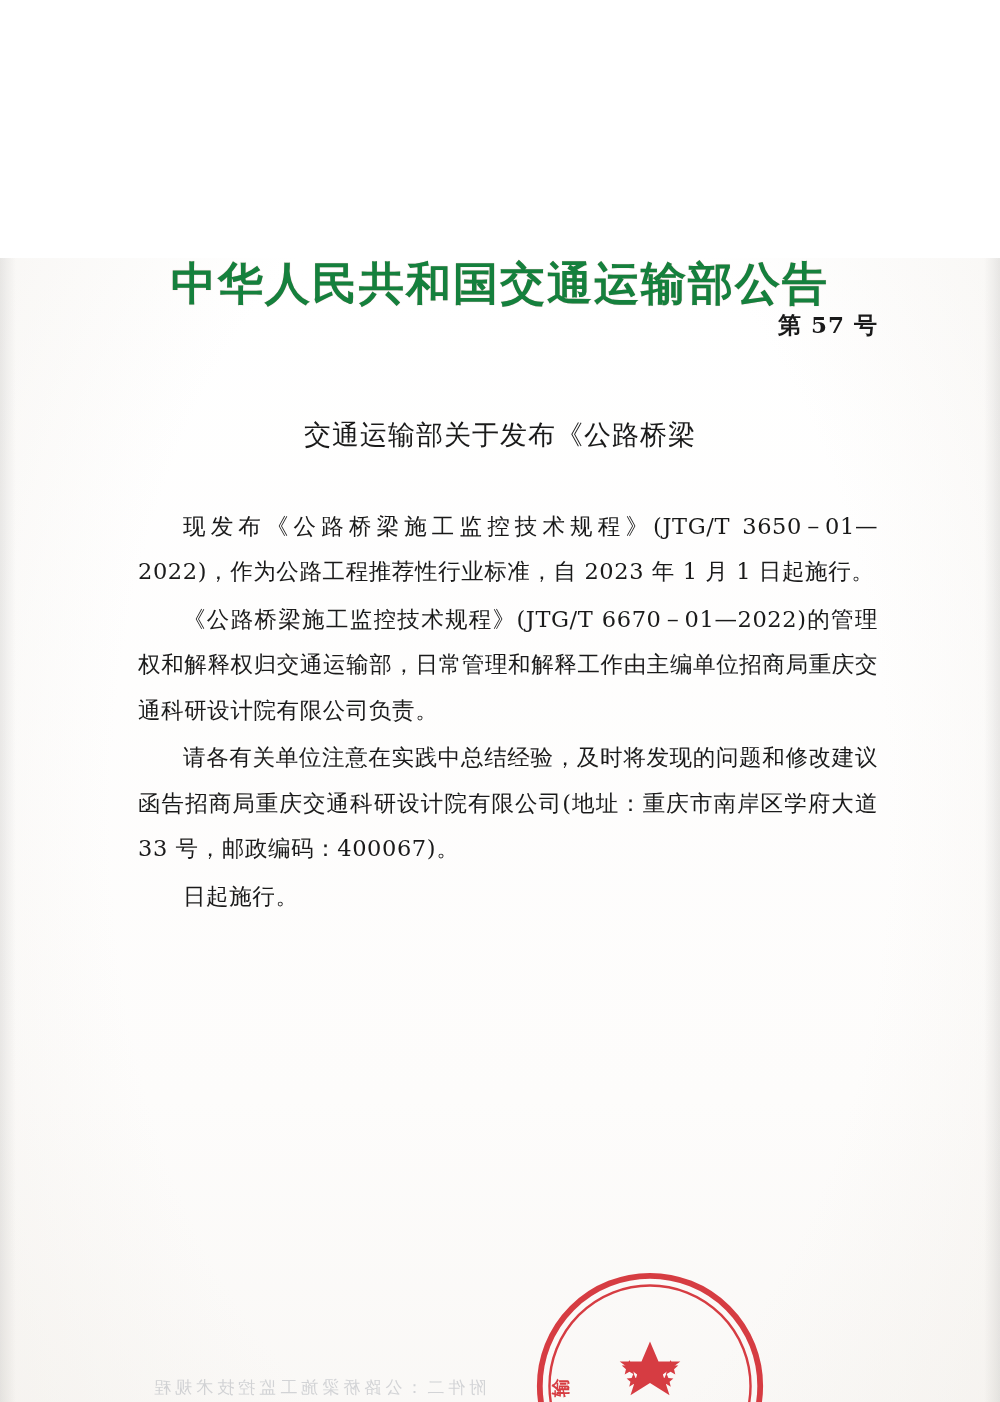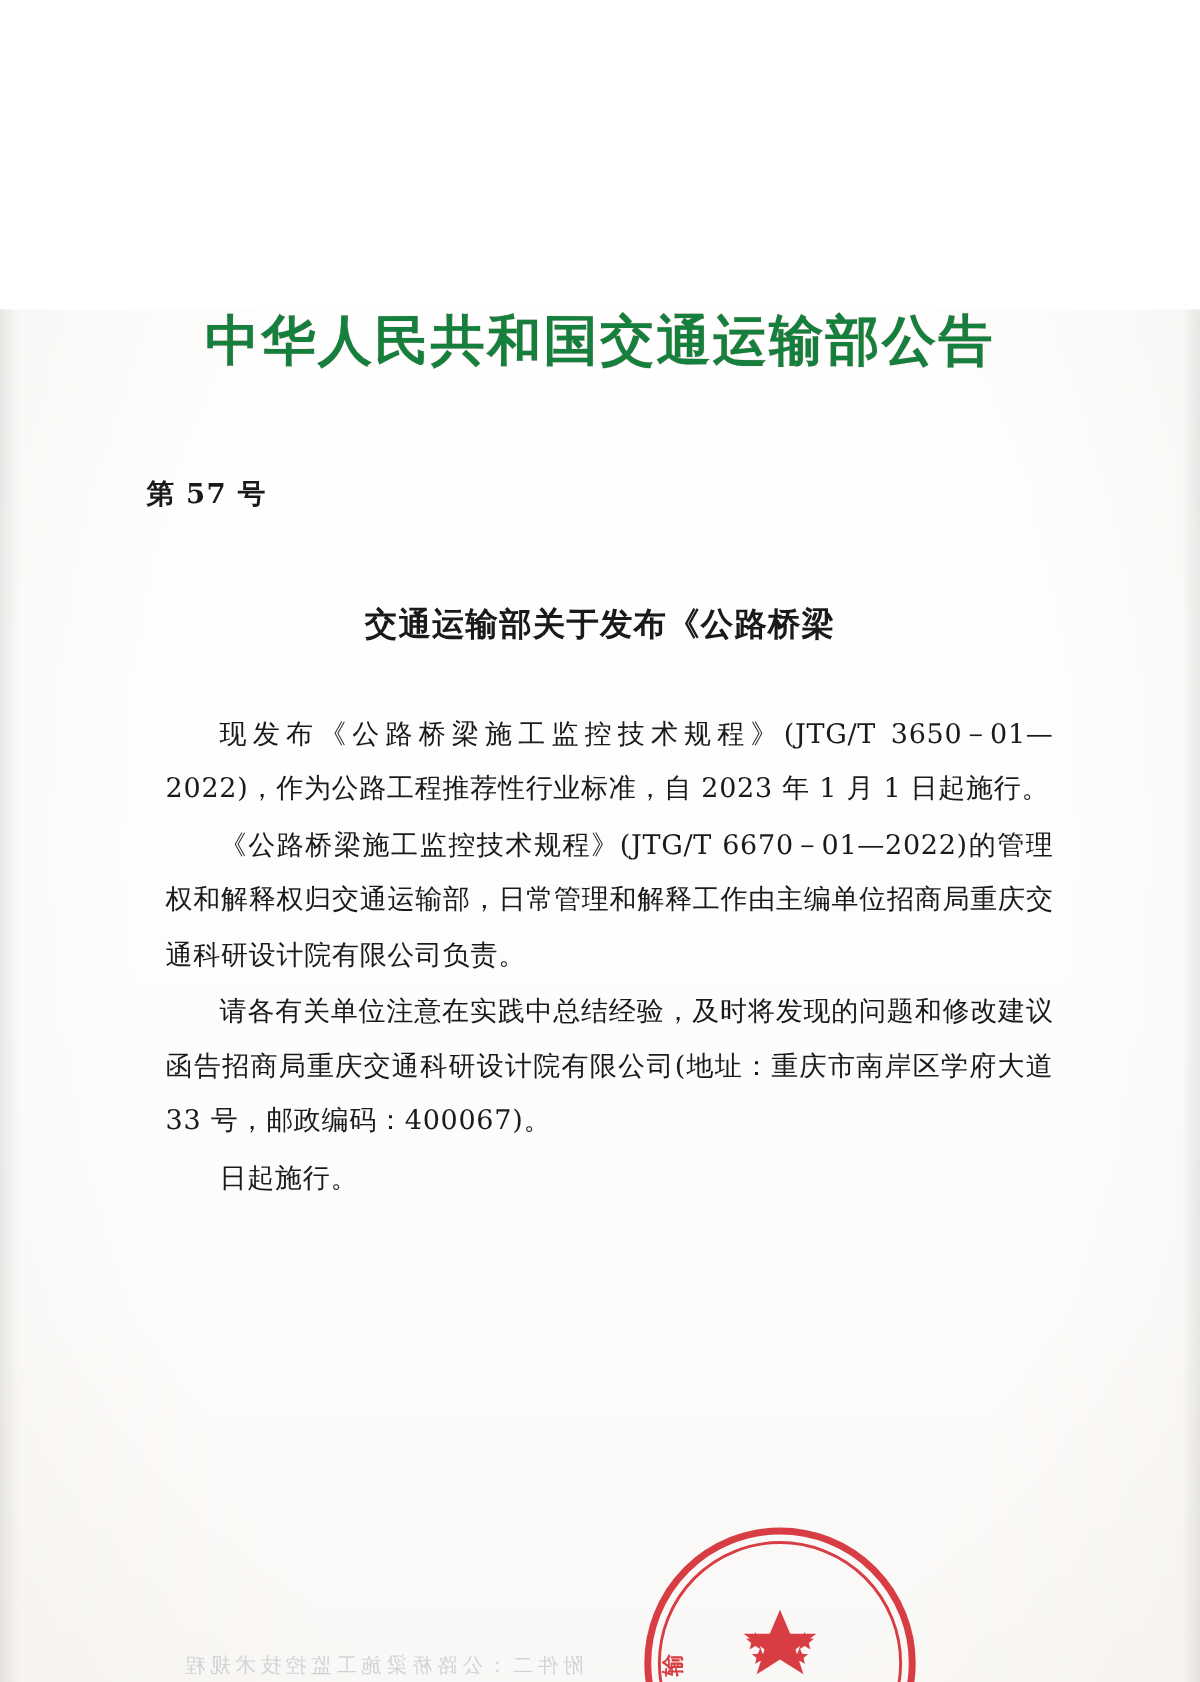--- a/index.html
+++ b/index.html
@@ -43,32 +43,31 @@
     color: #15803d;
     font-family: "DejaVu Serif", "Liberation Serif", serif;
     font-weight: 700;
     font-size: 45px;
     letter-spacing: 2px;
     line-height: 1.15;
     text-shadow: 0 0 1px rgba(200,32,42,0.35);
   }
 
   .doc-number {
-    margin-top: 86px;
-    text-align: left;
+    text-align: right;
     font-size: 23px;
     font-weight: 700;
     letter-spacing: 1px;
   }
 
   .doc-title {
     margin-top: 70px;
     text-align: center;
     font-size: 27px;
-    font-weight: 700;
+    font-weight: 400;
     line-height: 1.75;
     letter-spacing: 1px;
   }
 
   .body-text {
     margin-top: 46px;
     font-size: 22.5px;
     line-height: 2.02;
     letter-spacing: 0.6px;
     text-align: justify;

